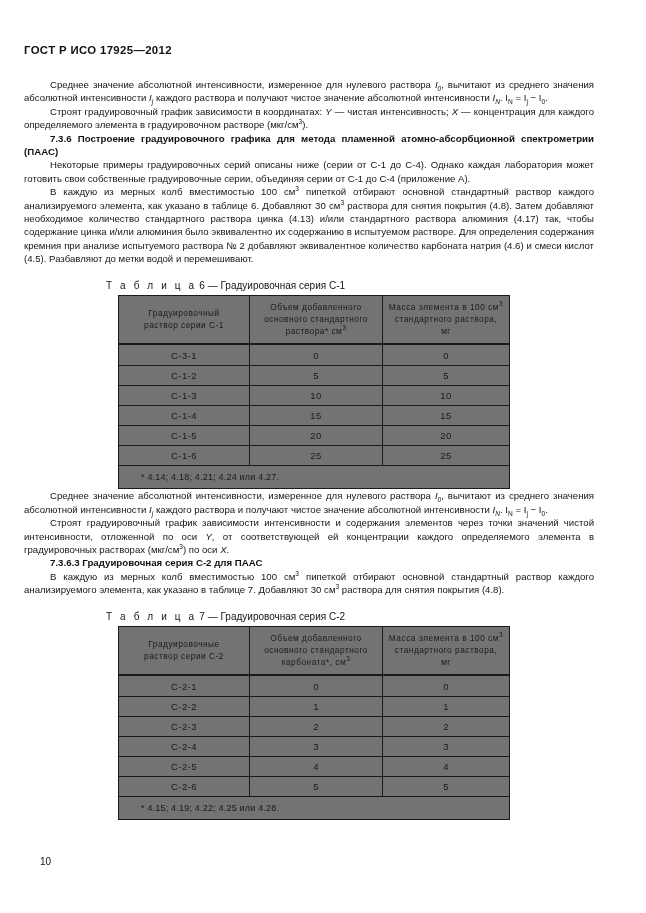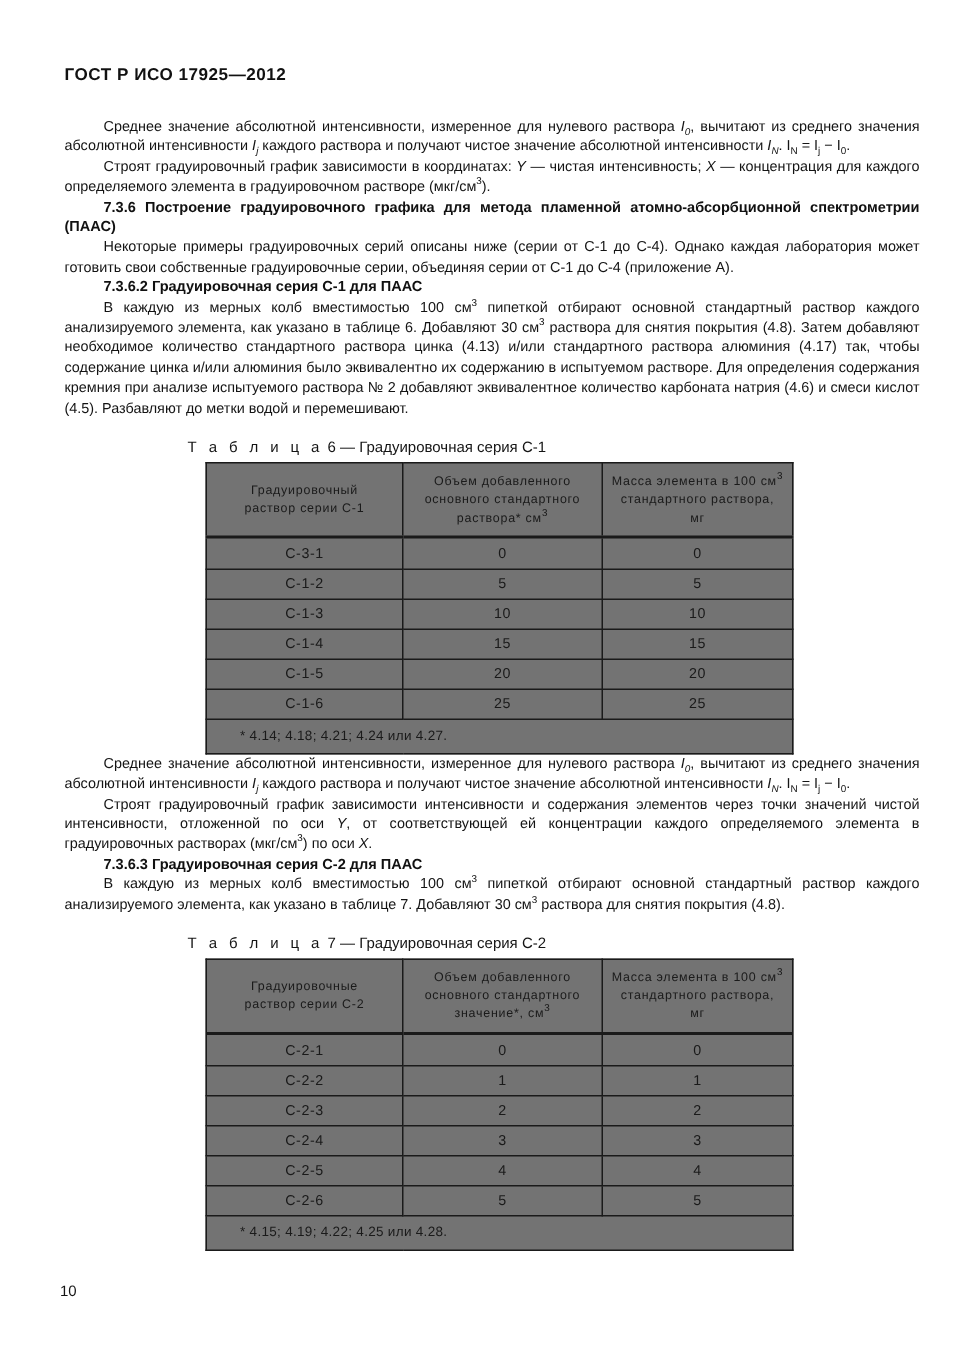--- a/index.html
+++ b/index.html
@@ -16,21 +16,21 @@
     position: relative;
     width: 646px;
     height: 913px;
     margin: 0 auto;
     background: #ffffff;
     overflow: hidden;
     box-sizing: border-box;
   }
   .content {
     position: absolute;
-    left: 43px;
+    left: 24px;
     top: 44px;
     width: 570px;
   }
   .doc-header {
     font-size: 11.4px;
     font-weight: bold;
     letter-spacing: 0.35px;
     margin: 0 0 22px 0;
     color: #111;
   }
@@ -143,21 +143,20 @@
 
     <p class="para"><span>Среднее значение абсолютной интенсивности, измеренное для нулевого раствора </span><i><span>I</span><sub>0</sub></i><span>, вычитают из среднего значения абсолютной интенсивности </span><i><span>I</span><sub>j</sub></i><span> каждого раствора и получают чистое значение абсолютной интенсивности </span><i><span>I</span><sub>N</sub></i><span><span>. I</span><sub>N</sub><span> = I</span><sub>j</sub><span> − I</span><sub>0</sub><span>.</span></span></p>
 
     <p class="para"><span>Строят градуировочный график зависимости в координатах: </span><i>Y</i><span> — чистая интенсивность; </span><i>X</i><span> — концентрация для каждого определяемого элемента в градуировочном растворе (мкг/см</span><sup>3</sup><span>).</span></p>
 
     <h4 class="heading wide">7.3.6 Построение градуировочного графика для метода пламенной атомно-абсорбционной спектрометрии (ПААС)</h4>
 
 
     <p class="para">Некоторые примеры градуировочных серий описаны ниже (серии от С-1 до С-4). Однако каждая лаборатория может готовить свои собственные градуировочные серии,  объединяя серии от С-1 до С-4 (приложение А).</p>
 
-    <h4 class="heading">7.3.6.2 Градуировочная серия С-1 для ПААС</h4>
 
     <p class="para"><span>В каждую из мерных колб вместимостью 100 см</span><sup>3</sup><span> пипеткой отбирают основной стандартный раствор каждого анализируемого элемента, как указано в таблице 6. Добавляют 30 см</span><sup>3</sup><span> раствора для снятия покрытия (4.8). Затем добавляют необходимое количество стандартного раствора цинка (4.13) и/или стандартного раствора алюминия (4.17) так, чтобы содержание цинка и/или алюминия было эквивалентно их содержанию в испытуемом растворе. Для определения содержания кремния при анализе испытуемого раствора № 2 добавляют эквивалентное количество карбоната натрия (4.6) и смеси кислот (4.5). Разбавляют до метки водой и перемешивают.</span></p>
 
     <div class="table-block">
       <div class="table-caption"><span class="cap-word">Т а б л и ц а</span>&nbsp;<span>6</span>&nbsp;<span>— Градуировочная серия С-1</span></div>
       <table class="grad">
         <colgroup>
             <col class="c1">
             <col class="c2">
             <col class="c3">
@@ -236,21 +235,21 @@
           </colgroup>
         <thead>
           <tr>
             <th>
               <span>Градуировочные</span><br>
               <span>раствор серии С-2</span>
             </th>
             <th>
               <span>Объем добавленного</span><br>
               <span>основного стандартного</span><br>
-              <span>значение*, см</span><sup>3</sup>
+              <span>карбоната*, см</span><sup>3</sup>
             </th>
             <th>
               <span>Масса элемента в 100 см</span><sup>3</sup><br>
               <span>стандартного раствора,</span><br>
               <span>мг</span>
             </th>
           </tr>
         </thead>
         <tbody>
           <tr>

